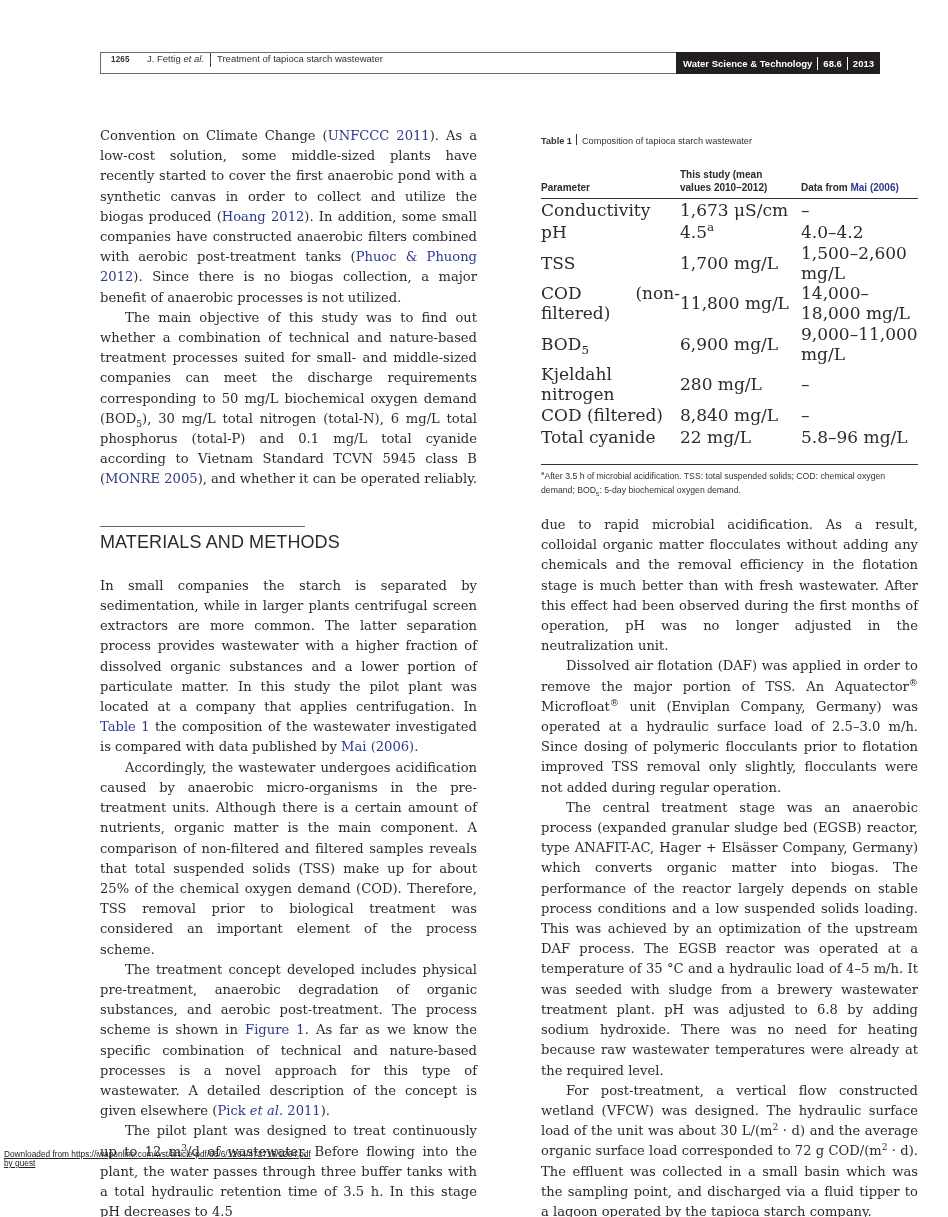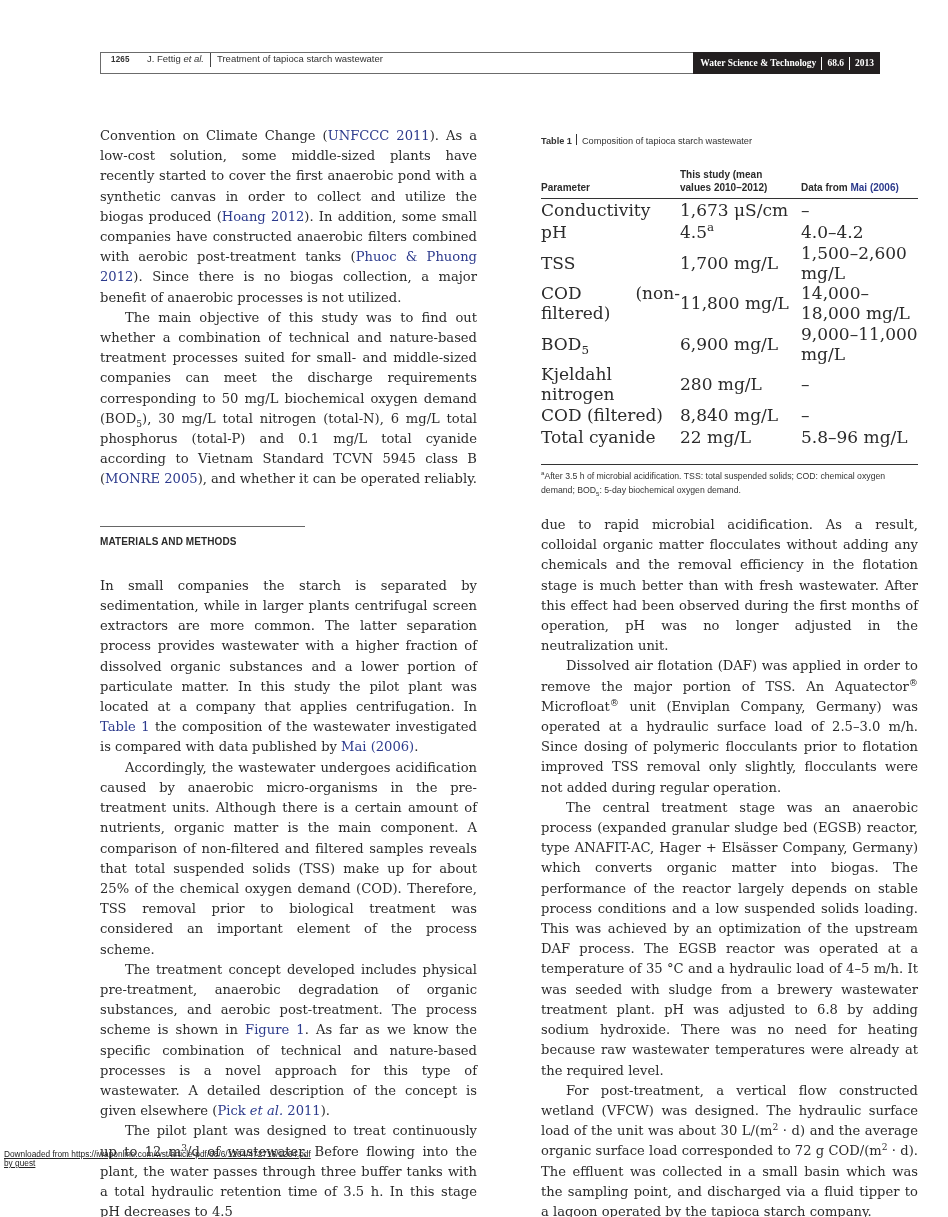--- a/index.html
+++ b/index.html
@@ -2,30 +2,30 @@
 <html><head>
 <meta charset="utf-8">
 <style>
   html, body { margin: 0; padding: 0; background: #ffffff; }
   body { width: 948px; height: 1217px; position: relative; overflow: hidden; font-family: "DejaVu Serif", serif; color: #2b2b2b; }
   .header { position: absolute; left: 100px; top: 52px; width: 780px; height: 22px; border: 1px solid #6b6b6b; border-right: none; box-sizing: border-box; display: flex; align-items: flex-start; font-family: "Liberation Sans", sans-serif; font-size: 9.5px; color: #333; }
   .header .pg { margin-left: 10px; font-weight: bold; letter-spacing: 0.2px; transform: scaleX(0.85); transform-origin: left; }
   .header .authors { margin-left: 14px; }
   .header .sep { display: inline-block; width: 1px; height: 14px; background: #444; margin: 0 6px; }
   .header .spacer { flex: 1; }
-  .header .journal { background: #231f20; color: #fff; height: 22px; display: flex; align-items: center; padding: 0 6px 0 7px; font-weight: bold; font-size: 9.5px; margin-top: -1px; margin-bottom: -1px; font-family: Liberation Serif, serif; }
+  .header .journal { background: #231f20; color: #fff; height: 22px; display: flex; align-items: center; padding: 0 6px 0 7px; font-weight: bold; font-size: 9.5px; margin-top: -1px; margin-bottom: -1px; }
   .header .journal .sep { background: #fff; height: 13px; margin: 0 5px; }
   .col { position: absolute; top: 126px; width: 377px; font-size: 13.1px; line-height: 20.2px; text-align: justify; }
   .col.left { left: 100px; }
   .col.right { left: 505px; margin-left: 36px; }
   .col p { margin: 0; }
   .col p.ind { text-indent: 25px; }
   .link { color: #2c3a8c; }
   .section-rule { width: 205px; height: 1px; background: #666; margin-top: 36px; }
-  .section-head { font-family: "Liberation Sans", sans-serif; font-weight: bold; font-size: 10px; color: #2b2b2b; margin-top: 5px; margin-bottom: 24px; letter-spacing: 0.1px; }
+  .section-head { font-family: "Liberation Sans", sans-serif; font-weight: normal; font-size: 18px; color: #2b2b2b; margin-top: 5px; margin-bottom: 24px; letter-spacing: 0.1px; }
   sub, sup { font-size: 0.7em; line-height: 0; }
   .table-caption { font-family: "Liberation Sans", sans-serif; font-size: 9.2px; color: #333; margin-top: 5px; }
   .table-caption b { font-weight: bold; }
   .table-caption .sep { display: inline-block; width: 1px; height: 11px; background: #333; margin: 0 5px -1px 4px; }
   table.t1 { border-collapse: collapse; width: 377px; margin-top: 17px; }
   table.t1 th { font-family: "Liberation Sans", sans-serif; font-weight: bold; font-size: 10px; text-align: left; vertical-align: bottom; padding: 0 0 4px 0; line-height: 13px; border-bottom: 1.5px solid #333; color: #2b2b2b; }
   table.t1 td { font-size: 17px; padding: 0; height: 21.8px; vertical-align: middle; color: #2b2b2b; }
   table.t1 tr.last td { border-bottom: 1.5px solid #333; padding-bottom: 16px; }
   table.t1 .c1 { width: 139px; }
   table.t1 .c2 { width: 121px; }

